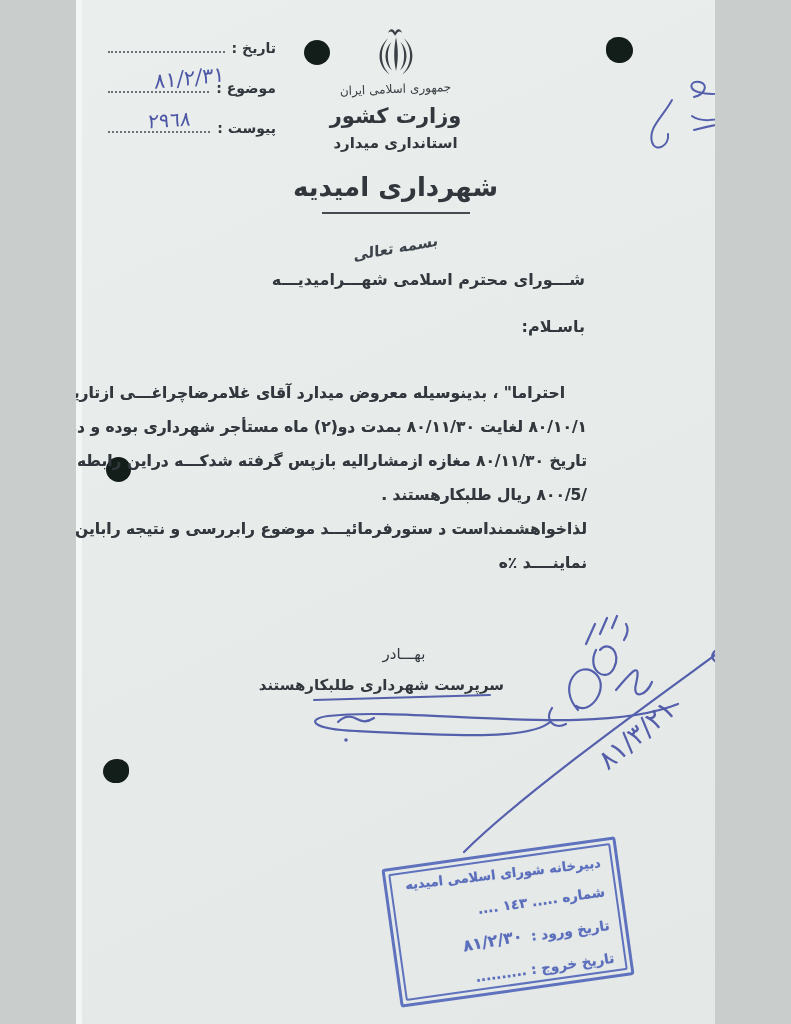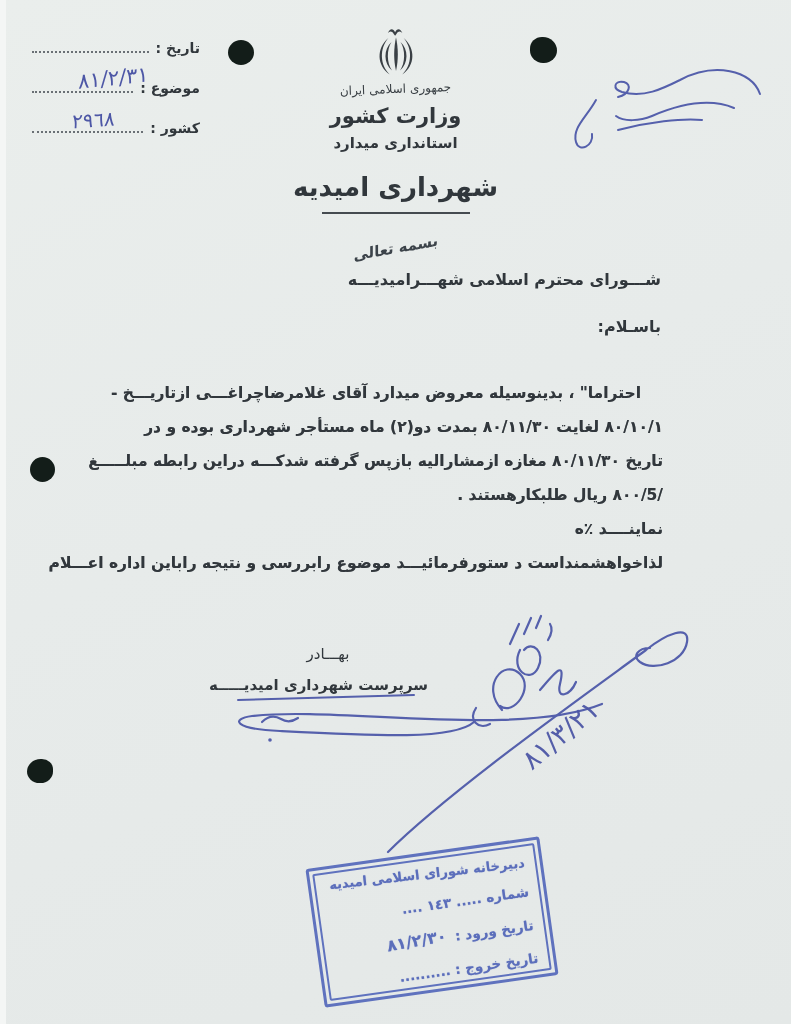--- a/index.html
+++ b/index.html
@@ -1,19 +1,19 @@
 <!DOCTYPE html>
 <html lang="fa"><head>
 <meta charset="utf-8">
 <style>
   * { margin:0; padding:0; box-sizing:border-box; }
   html,body { background:#c9cdcc; }
   .page {
     position:relative;
-    width:791px; height:1024px;
+    width:639px; height:1024px;
     margin:0 auto;
     background:linear-gradient(155deg,#eaeeec 0%,#e7ebea 45%,#e4e8e7 100%);
     overflow:hidden;
     font-family:"DejaVu Sans", sans-serif;
     direction:rtl;
     color:#31373c;
   }
   
   .punch { position:absolute; background:#131d19; border-radius:50%; }
   .punch.p1 { left:228px; top:40px; width:26px; height:25px; }
@@ -84,21 +84,21 @@
   <div class="meta">
     <div class="meta-row">
       <span class="lbl">تاریخ :</span>
       <span class="leader"></span>
     </div>
     <div class="meta-row">
       <span class="lbl">موضوع :</span>
       <span class="leader"></span>
     </div>
     <div class="meta-row">
-      <span class="lbl">کشور :</span>
+      <span class="lbl">پیوست :</span>
       <span class="leader"></span>
     </div>
     <div class="hand hand-date">۸۱/۲/۳۱</div>
     <div class="hand hand-number">۲۹٦۸</div>
   </div>
 
   <div class="letterhead">
     <svg class="emblem" width="54" height="56" viewBox="0 0 60 62">
       <g fill="#3a4045" stroke="none">
         <path d="M21,10 C23,4.5 27,4.5 29,9 C31,4.5 35,4.5 37,10 C35,7.5 32.5,7.8 30.5,11 L29,13 L27.5,11 C25.5,7.8 23,7.5 21,10 Z"></path>
@@ -129,27 +129,27 @@
   <div class="addressee-block">
     <div class="addressee">شـــورای محترم اسلامی شهـــرامیدیـــه</div>
     <div class="salutation">باسـلام:</div>
   </div>
 
   <div class="body-block">
     <div class="body-line indent">احتراما" ،   بدینوسیله معروض میدارد آقای غلامرضاچراغـــی ازتاریـــخ -</div>
     <div class="body-line">۸۰/۱۰/۱ لغایت  ۸۰/۱۱/۳۰ بمدت دو(۲) ماه مستأجر شهرداری بوده و در</div>
     <div class="body-line">تاریخ ۸۰/۱۱/۳۰ مغازه ازمشارالیه بازپس گرفته شدکـــه دراین رابطه مبلـــــغ</div>
     <div class="body-line">/۸۰۰/5 ریال طلبکارهستند .</div>
+    <div class="body-line">لذاخواهشمنداست د ستورفرمائیـــد موضوع رابررسی و نتیجه راباین اداره اعـــلام</div>
     <div class="body-line">نماینــــد ٪ه</div>
-    <div class="body-line">لذاخواهشمنداست د ستورفرمائیـــد موضوع رابررسی و نتیجه راباین اداره اعـــلام</div>
   </div>
 
   <div class="sig-block">
     <div class="sig-name">بهـــادر</div>
-    <div class="sig-title">سرپرست شهرداری امیدیـــــه</div>
+    <div class="sig-title">سرپرست شهرداری طلبکارهستند</div>
   </div>
 
   <svg class="pen-svg" style="left:218px; top:588px;" width="480" height="290" viewBox="0 0 480 290">
     <g fill="none" stroke="#5560ac" stroke-width="2.2" stroke-linecap="round">
 
       <path d="M20,112 L196,107" stroke-width="2"></path>
 
       <path d="M384,116 C300,150 120,118 34,128 C12,131 16,141 62,143 C160,148 236,152 256,134"></path>
 
       <path d="M44,134 q9,-9 19,-3 q8,5 17,-1"></path>

